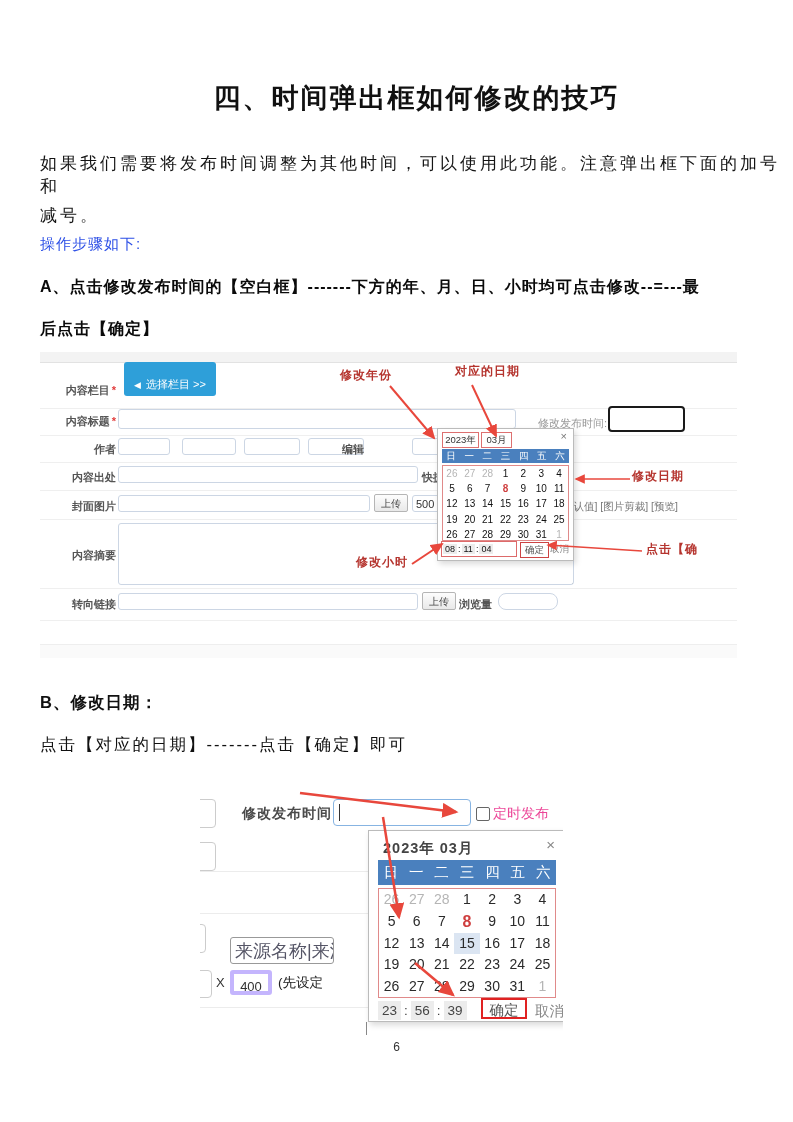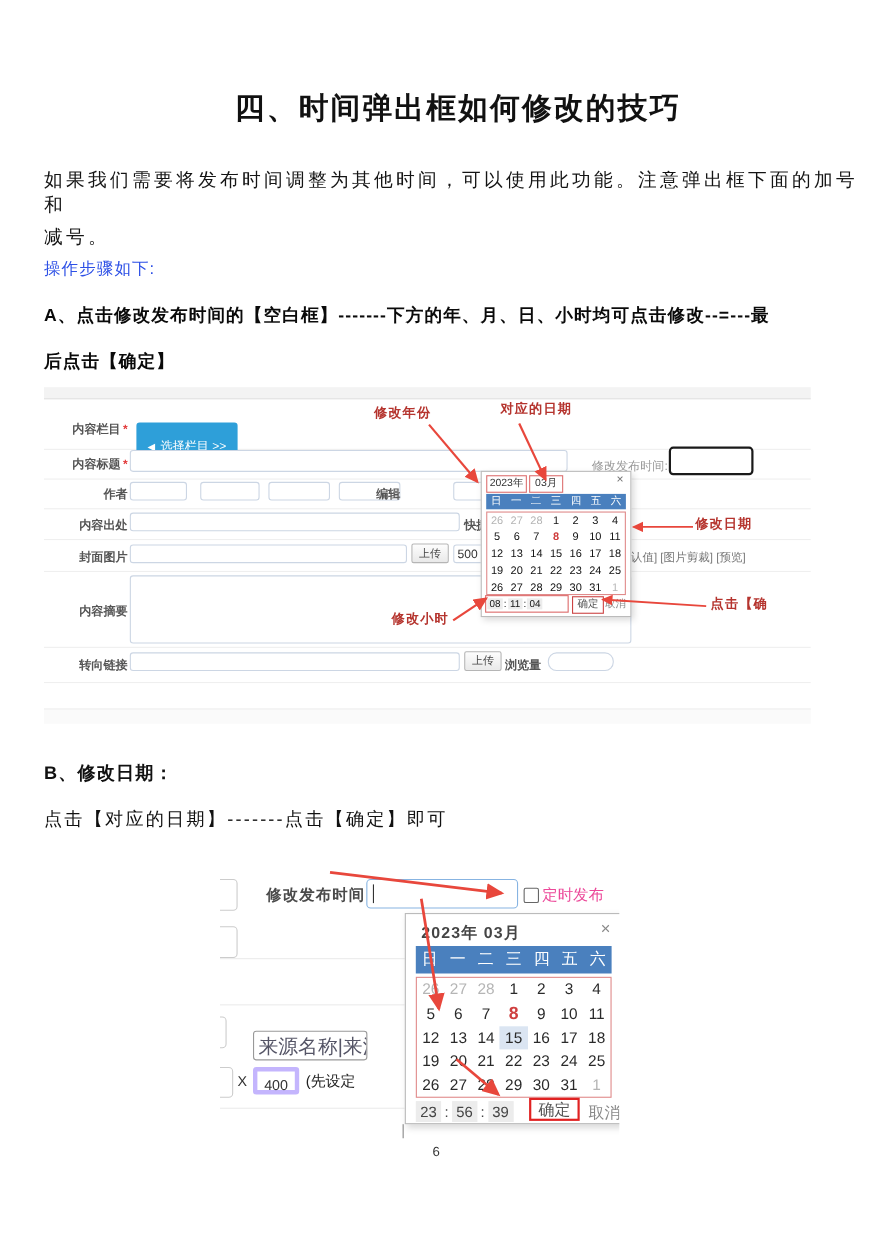--- a/index.html
+++ b/index.html
@@ -14,21 +14,21 @@
   .stepb-h{left:40px;top:692px;font-size:16.5px;font-weight:bold;letter-spacing:1px;}
   .stepb-t{left:40px;top:734px;font-size:16.5px;letter-spacing:2px;}
   .page-num{left:0;top:1040px;width:100%;text-align:center;font-size:12px;color:#333;}
   
   #shot1{left:40px;top:352px;width:697px;height:306px;background:#fff;font-size:11px;}
   #shot1 .strip{left:0;top:0;width:697px;height:10px;background:#f3f3f3;border-bottom:1px solid #e2e2e2;}
   #shot1 .stripb{left:0;top:292px;width:697px;height:13px;background:#fafafa;border-top:1px solid #eee;}
   .hline{height:1px;background:#efefef;left:0;width:697px;}
   .flabel{width:76px;text-align:right;color:#555;font-weight:bold;font-size:11px;}
   .star{color:#e23b3b;margin-left:2px;}
-  .sel-btn{left:84px;top:32px;height:34px;line-height:21px;padding:12px 10px;background:#2e9fd9;color:#fff;border-radius:3px;font-size:11px;border:none;cursor:pointer;}
+  .sel-btn{left:84px;top:10px;height:34px;line-height:21px;padding:12px 10px;background:#2e9fd9;color:#fff;border-radius:3px;font-size:11px;border:none;cursor:pointer;}
   .sel-btn .pi{font-size:9px;margin-right:5px;}
   input.fi,textarea.fa{position:absolute;border:1px solid #ccd6e4;border-radius:3px;background:#fff;box-sizing:border-box;font-size:11px;padding:0 3px;color:#333;outline:none;}
   .tick{background-image:repeating-linear-gradient(90deg,#d9e2ef 0 1px,transparent 1px 8px);background-size:96% 5px;background-repeat:no-repeat;background-position:6px bottom;}
   .gbtn{background:linear-gradient(#fdfdfd,#e9e9e9);border:1px solid #b5b5b5;border-radius:2px;font-size:10px;text-align:center;color:#444;box-sizing:border-box;}
   .graytxt{color:#777;font-size:10.5px;}
   .blackbox{left:568px;top:54px;width:73px;height:22px;border:2px solid #1a1a1a;border-radius:4px;background:#fff;}
   .pub-label{left:498px;top:64px;color:#999;font-size:11px;}
   
   .cal{background:#fff;border:1px solid #bbb;box-shadow:2px 3px 6px rgba(0,0,0,.15);z-index:5;}
   .cal-week{display:grid;grid-template-columns:repeat(7,1fr);background:#4a80be;color:#fff;text-align:center;}

